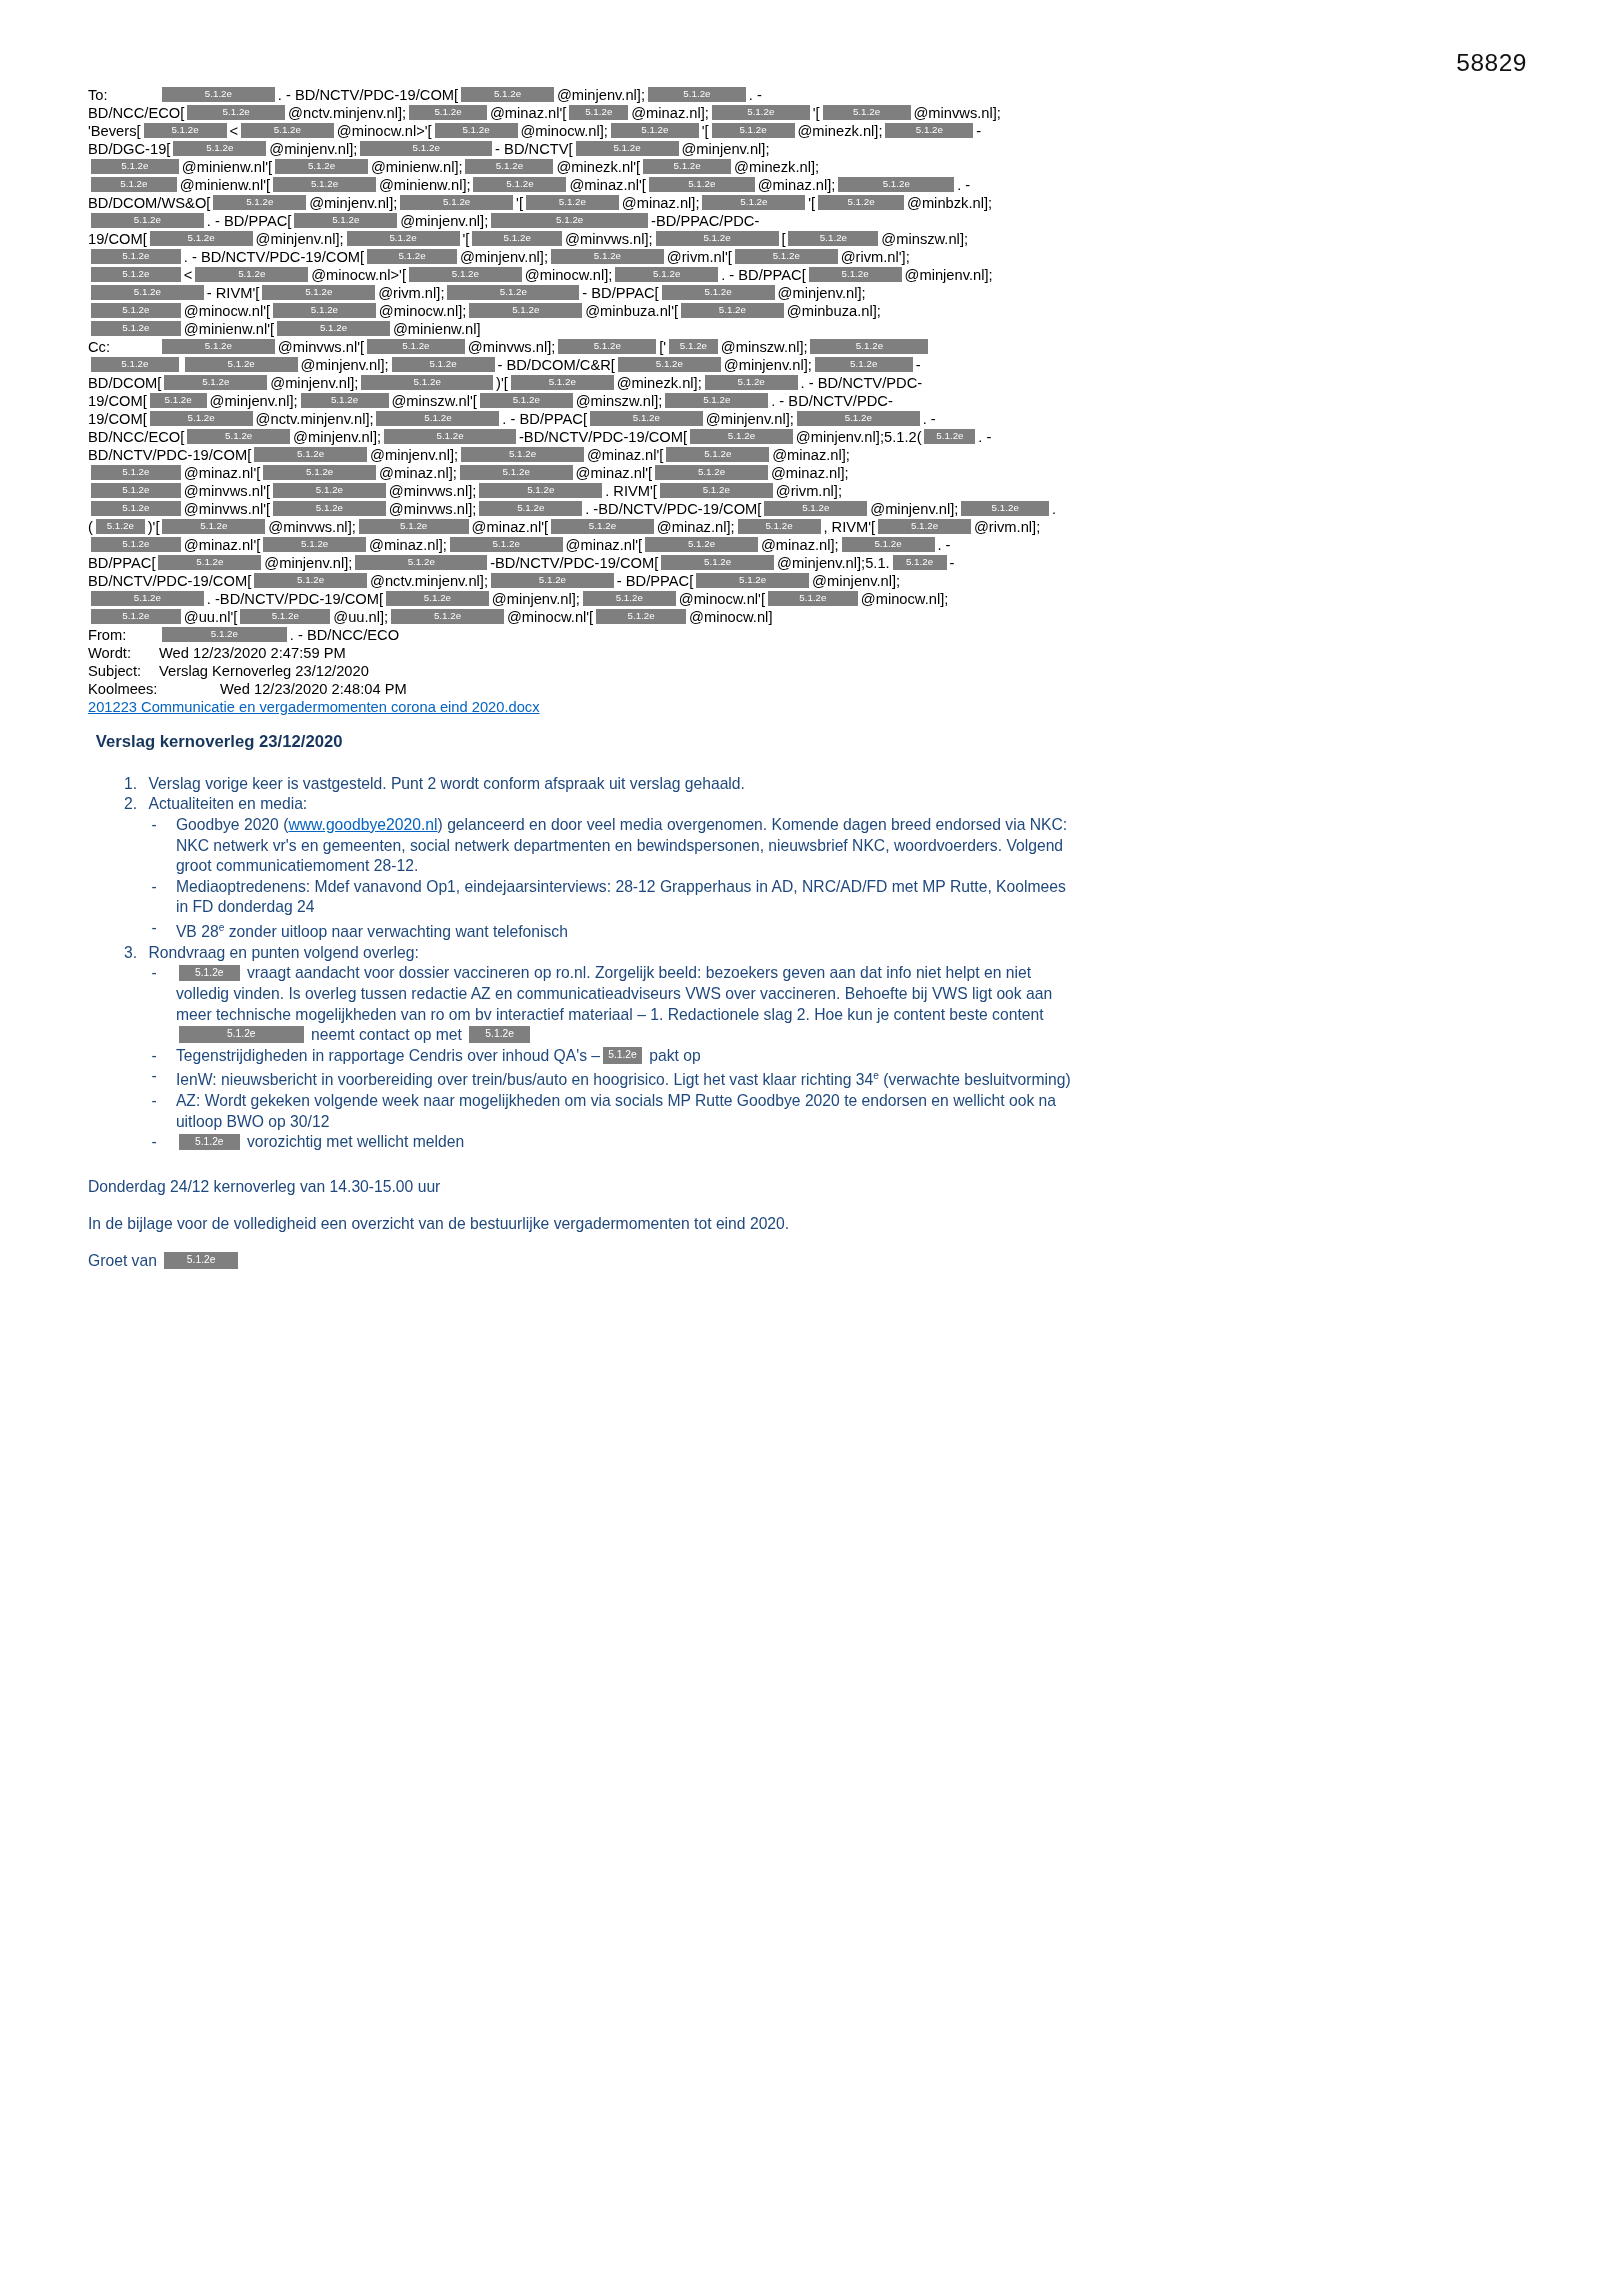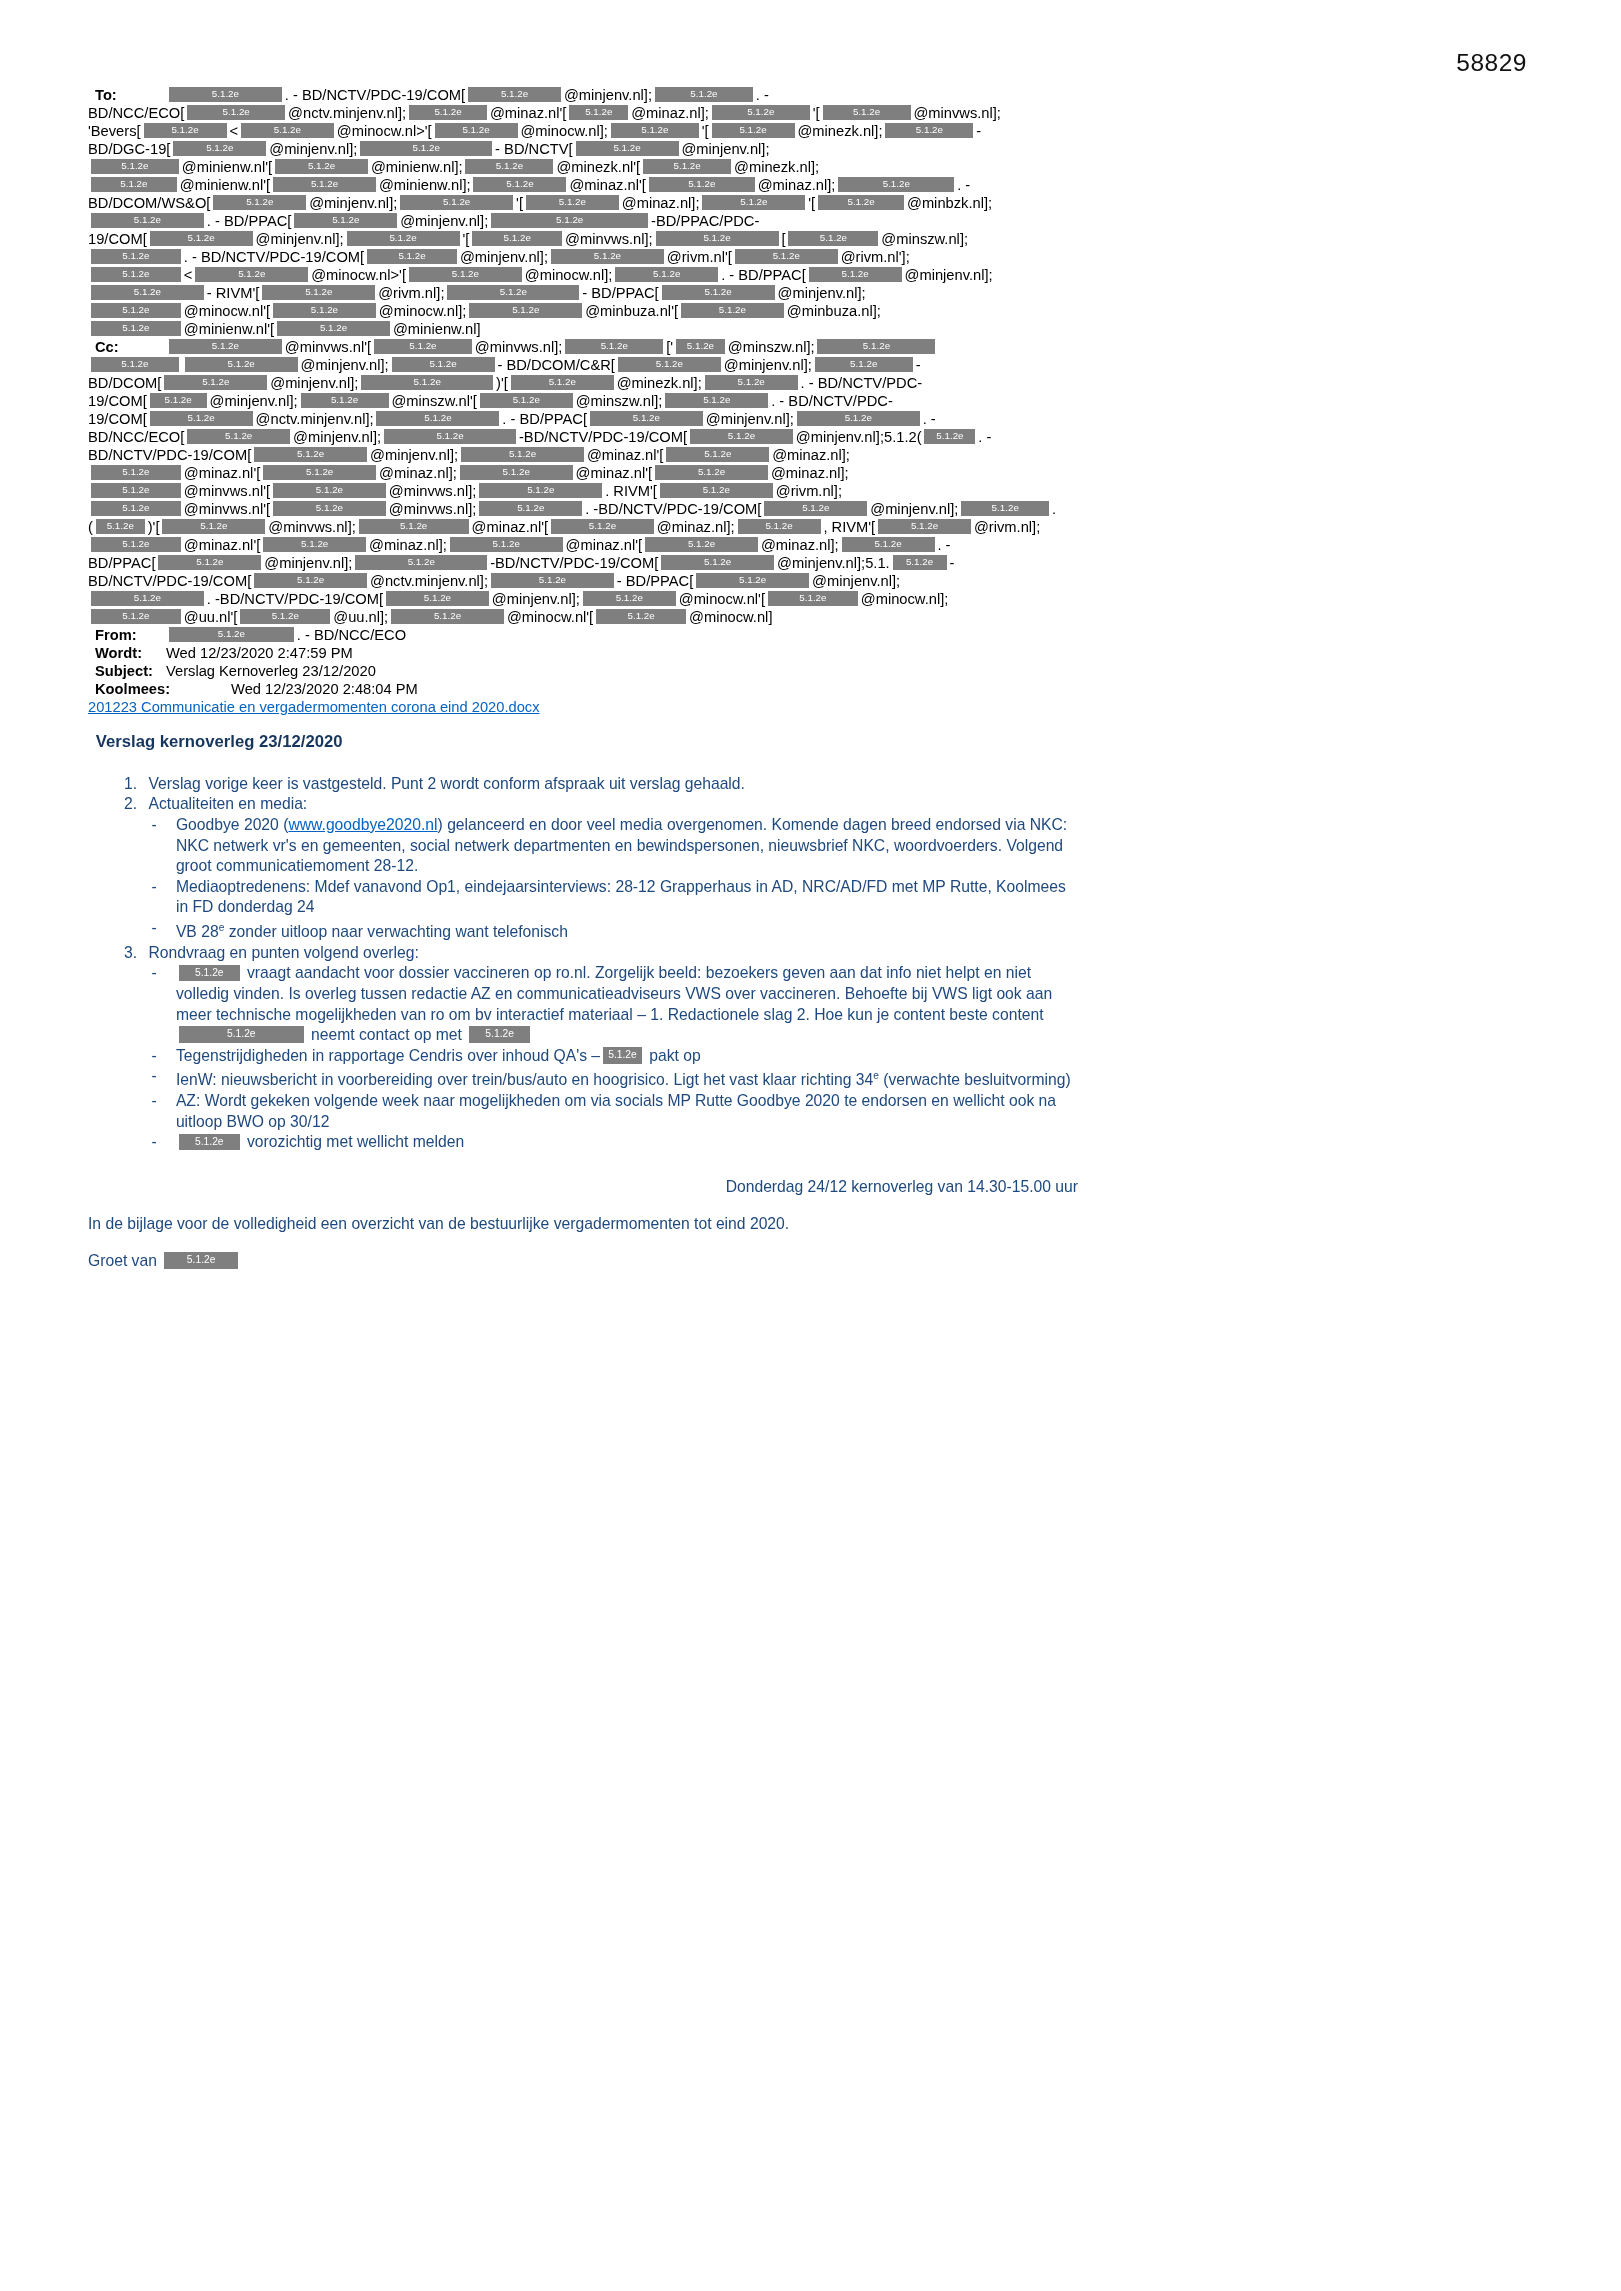--- a/index.html
+++ b/index.html
@@ -26,21 +26,21 @@
     top: 86px;
     right: 78px;
   }
   
   .email-header { font-size: 14.7px; color: #000; }
   .hline {
     white-space: nowrap;
     line-height: 18px;
     height: 18px;
   }
-  .hlabel { font-weight: bold; display: inline-block; min-width: 71px; margin-left: 7px; }
+  .hlabel { font-weight: normal; display: inline-block; min-width: 71px; }
   .redact {
     display: inline-block;
     background: var(--c-redact, #7f7f7f);
     color: var(--c-redact-text, #fff);
     font-size: 9.8px;
     height: 14.7px;
     line-height: 14.7px;
     text-align: center;
     vertical-align: -2px;
     margin: 0 2.9px;
@@ -78,21 +78,21 @@
   .item-row { display: flex; }
   .num { width: 24.5px; flex-shrink: 0; }
   .subs { margin-left: 27.4px; }
   .sub-row { display: flex; }
   .dash { width: 24.5px; flex-shrink: 0; }
   .flow { display: block; flex: 1; }
   .ilink { color: var(--c-link, #0563c1); text-decoration: underline; cursor: pointer; }
   sup { font-size: 0.65em; }
   .paras { margin-top: 23.5px; }
   .para { margin-top: 16.7px; }
-  .para:first-child { margin-top: 0; text-align: right; }
+  .para:first-child { margin-top: 0; }
 </style>
 </head>
 <body>
 
 <div class="page">
   <div class="page-number">58829</div>
 
   <div class="content">
 
     <div class="email-header">

